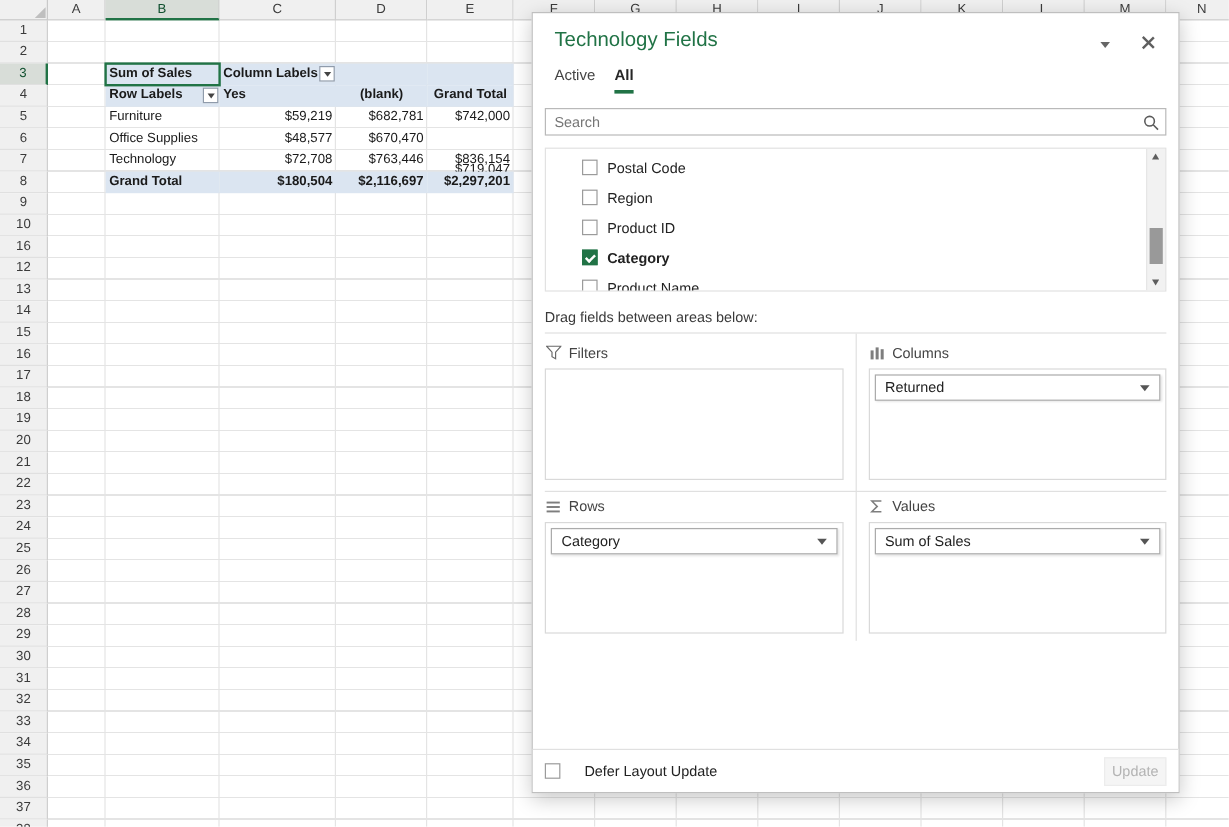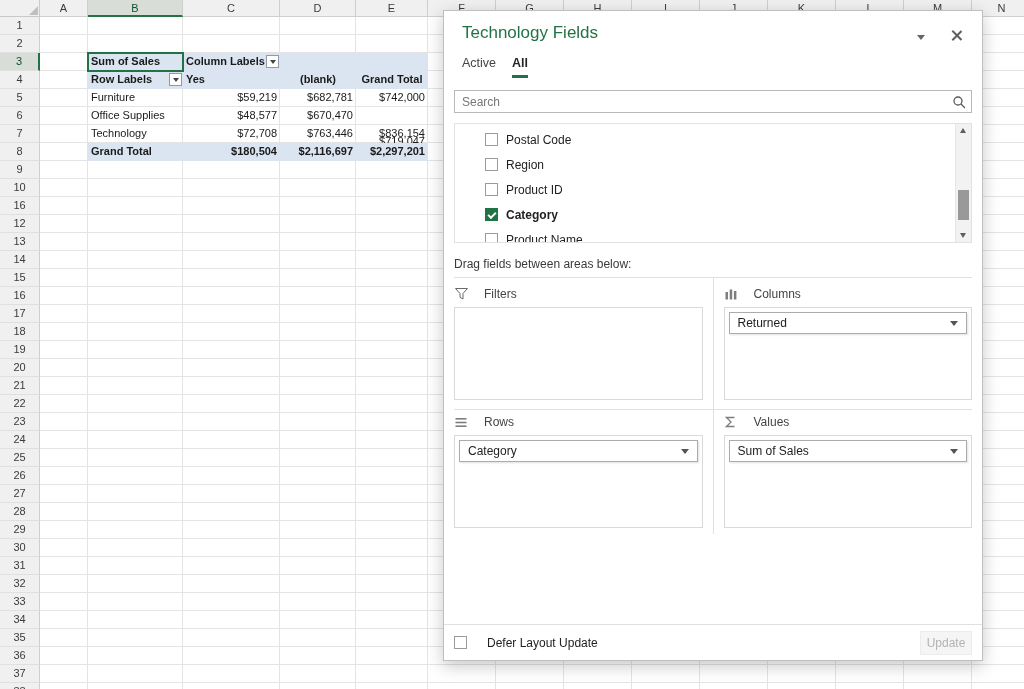--- a/index.html
+++ b/index.html
@@ -96,21 +96,21 @@
     border-left:3.5px solid transparent; border-right:3.5px solid transparent; border-top:5px solid #5e5e5e; }
   .sb-thumb { position:absolute; left:2px; right:2px; top:66px; height:30px; background:#999; }
 
   .drag-label { margin:14px 10px 6px 10px; font-size:12px; color:#3a3a3a; }
 
   .areas { position:relative; margin:4px 10px 0 10px; border-top:1px solid #e0e0e0;
     display:grid; grid-template-columns:1fr 1fr; column-gap:21px; }
   .v-divider { position:absolute; left:50%; top:0; bottom:0; width:1px; background:#e0e0e0; }
   .h-divider { position:absolute; left:0; right:0; top:131px; height:1px; background:#e0e0e0; }
   .area { padding-top:6px; }
-  .area-header { display:flex; align-items:center; gap:16px; height:20px; font-size:12px; color:#444; }
+  .area-header { display:flex; align-items:center; gap:6px; height:20px; font-size:12px; color:#444; }
   .area-icon { display:inline-flex; width:14px; justify-content:center; }
   .area-box { margin-top:3px; height:93px; border:1px solid #d9d9d9; background:#fff;
     padding:4px; box-sizing:border-box; margin-bottom:6px; }
   .pill { display:flex; align-items:center; justify-content:space-between; height:22px;
     border:1px solid #ababab; background:#fff; padding:0 8px; font-size:12px; color:#222;
     box-shadow:1px 1px 2px rgba(0,0,0,.12); box-sizing:border-box; }
 
   .pane-footer { position:absolute; left:0; right:0; bottom:0; height:36px; box-sizing:border-box;
     border-top:1px solid #e0e0e0; display:flex; align-items:center; justify-content:space-between;
     padding:0 10px; background:#fff; }

